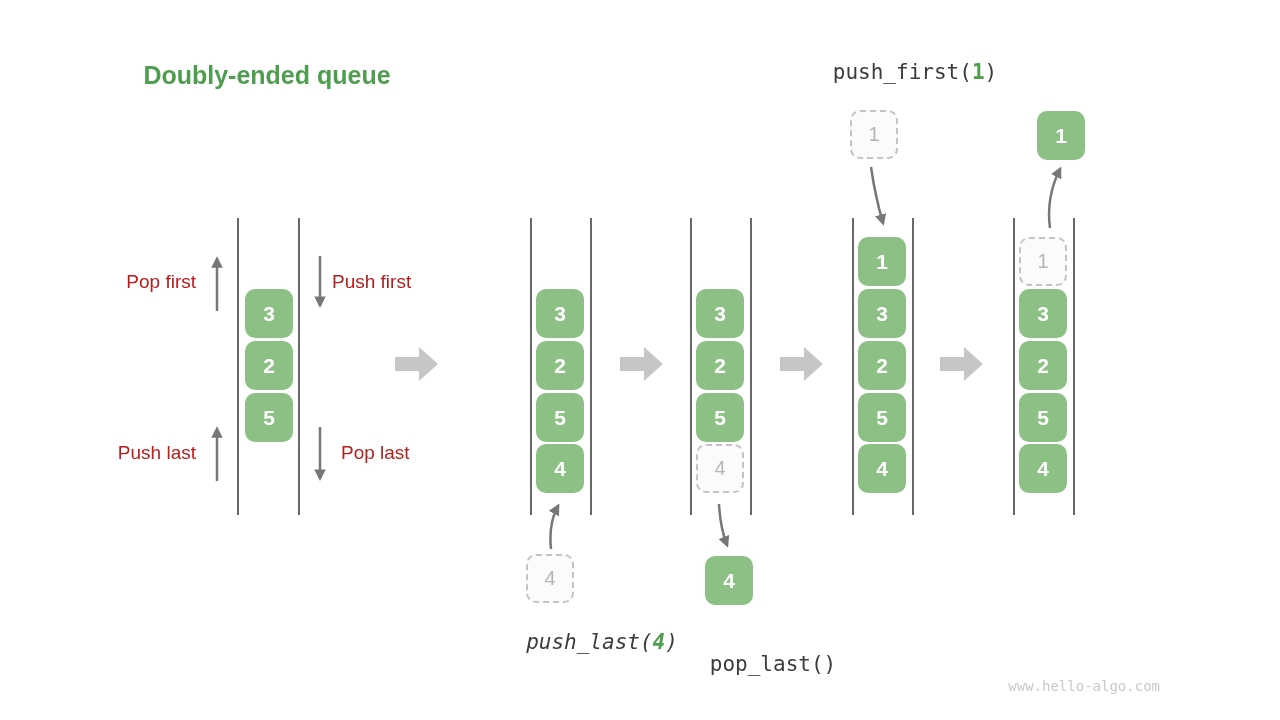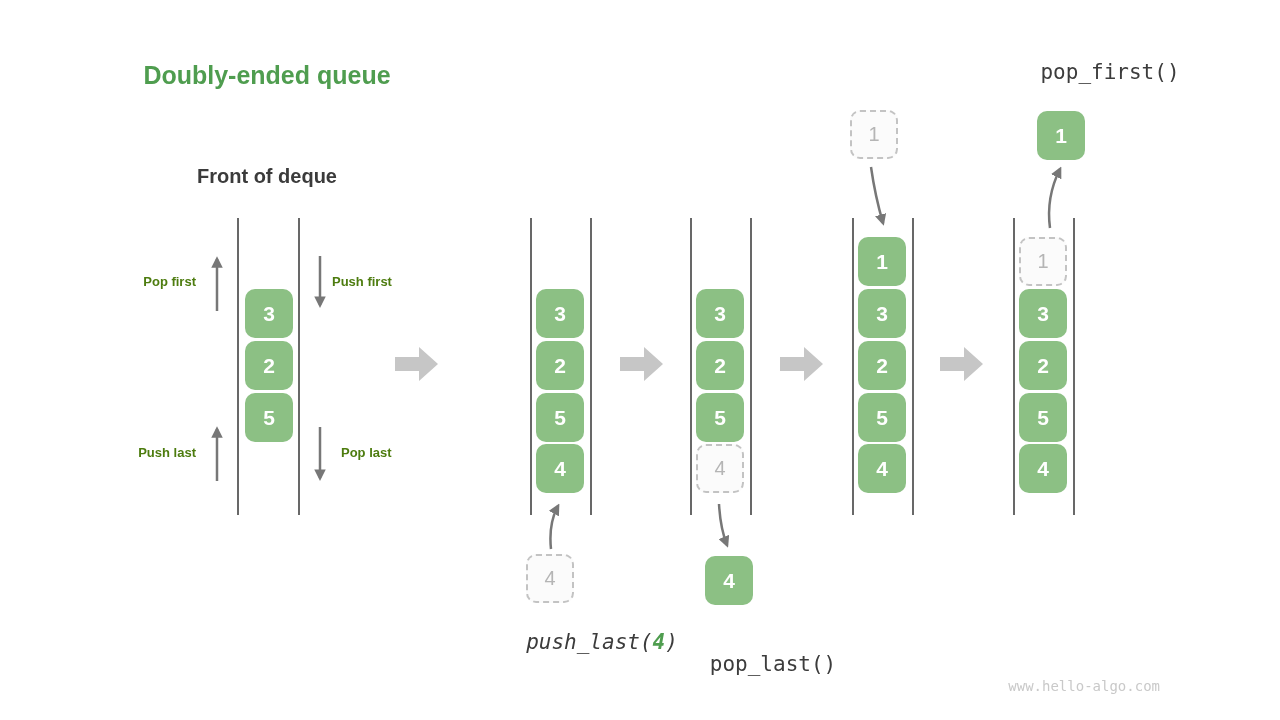--- a/index.html
+++ b/index.html
@@ -4,21 +4,21 @@
 <style>
   html,body{margin:0;padding:0;background:#ffffff;}
   #canvas{
     position:relative;width:1208px;height:720px;background:#ffffff;
     overflow:hidden;font-family:"Liberation Sans",sans-serif;
   }
   .title-block{position:absolute;left:97px;top:54px;width:340px;text-align:center;
     color:#4F9D4F;font-weight:700;font-size:25px;line-height:42px;}
   .heading{position:absolute;width:340px;text-align:center;color:#3B3B3B;
     font-weight:700;font-size:20px;}
-  .side-label{position:absolute;color:#4d7c0f;font-weight:700;font-size:13px;line-height:22px;}
+  .side-label{position:absolute;color:#b91c1c;font-weight:400;font-size:19px;line-height:22px;}
   .side-label.right-align{text-align:right;}
   .wall{position:absolute;top:218px;width:1.5px;height:297px;background:#686868;}
   .cell{position:absolute;width:48px;height:49px;border-radius:10px;background:#8CC084;
     color:#ffffff;font-weight:700;font-size:21px;display:flex;align-items:center;
     justify-content:center;box-sizing:border-box;}
   .cell.ghost{background:#FBFBFB;border:2px dashed #C3C3C3;color:#B5B5B5;font-weight:400;font-size:20px;}
   .op-label{position:absolute;width:320px;text-align:center;white-space:nowrap;
     font-family:"DejaVu Sans Mono",monospace;font-size:21px;color:#3C3C3C;}
   .op-label .arg{color:#4F9D4F;font-weight:700;}
   .overlay{position:absolute;left:0;top:0;pointer-events:none;}
@@ -27,21 +27,20 @@
 </style>
 </head>
 <body>
 
 <div id="canvas">
 
   <div class="title-block">
     <div>Doubly-ended queue</div>
   </div>
 
-  <div class="heading" style="left:97px;top:165px;">Front of deque</div>
 
   <div class="side-label right-align" style="left:56px;top:271px;width:140px;">Pop first</div>
   <div class="side-label" style="left:332px;top:271px;">Push first</div>
   <div class="side-label right-align" style="left:56px;top:442px;width:140px;">Push last</div>
   <div class="side-label" style="left:341px;top:442px;">Pop last</div>
 
   <div>
     <div class="wall" style="left:237px;"></div>
     <div class="wall" style="left:298px;"></div>
     <div class="cell" style="left:245px;top:289px;">3</div>
@@ -84,22 +83,22 @@
     <div class="wall" style="left:1013px;"></div>
     <div class="wall" style="left:1073px;"></div>
     <div class="cell" style="left:1037px;top:111px;">1</div>
     <div class="cell ghost" style="left:1019px;top:237px;">1</div>
     <div class="cell" style="left:1019px;top:289px;">3</div>
     <div class="cell" style="left:1019px;top:341px;">2</div>
     <div class="cell" style="left:1019px;top:393px;">5</div>
     <div class="cell" style="left:1019px;top:444px;">4</div>
   </div>
 
-  <div class="op-label" style="left:950px;top:60px;">
-    <span>pop_first()</span><span class="arg"></span><span></span>
+  <div class="op-label" style="left:755px;top:60px;">
+    <span>push_first(</span><span class="arg">1</span><span>)</span>
   </div>
   <div class="op-label" style="left:442px;top:630px;font-style:italic;">
     <span>push_last(</span><span class="arg">4</span><span>)</span>
   </div>
   <div class="op-label" style="left:613px;top:652px;">
     <span>pop_last()</span><span class="arg"></span><span></span>
   </div>
 
   <svg class="overlay" width="1280" height="720">
     <defs>

